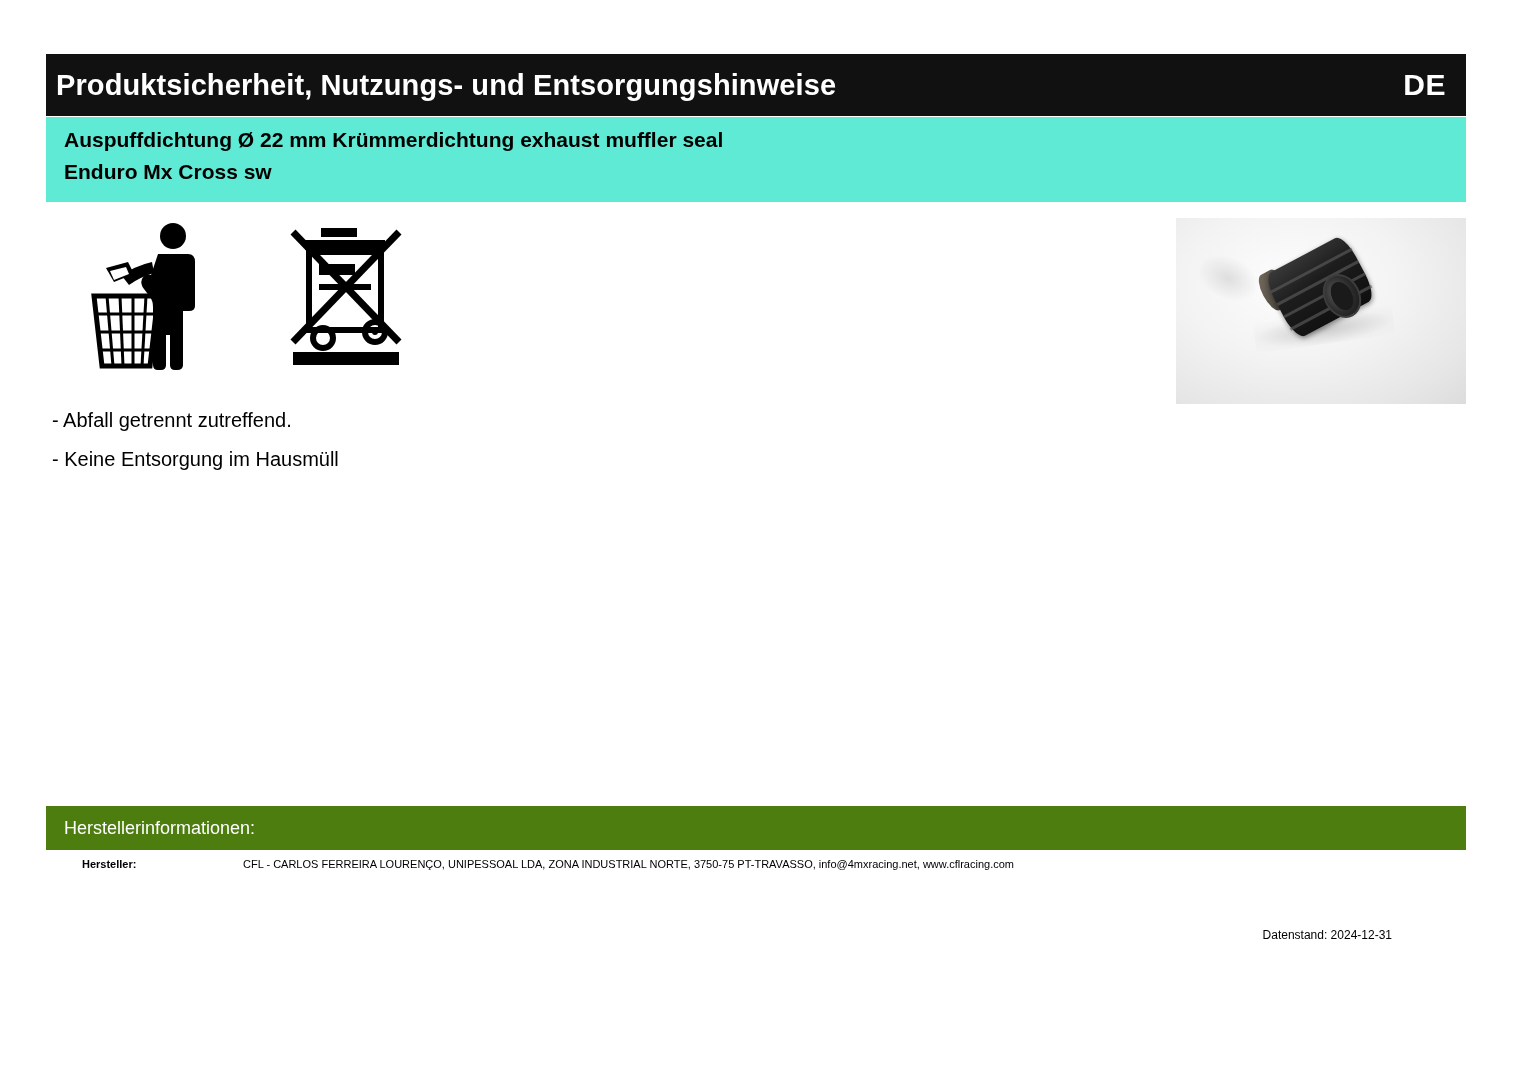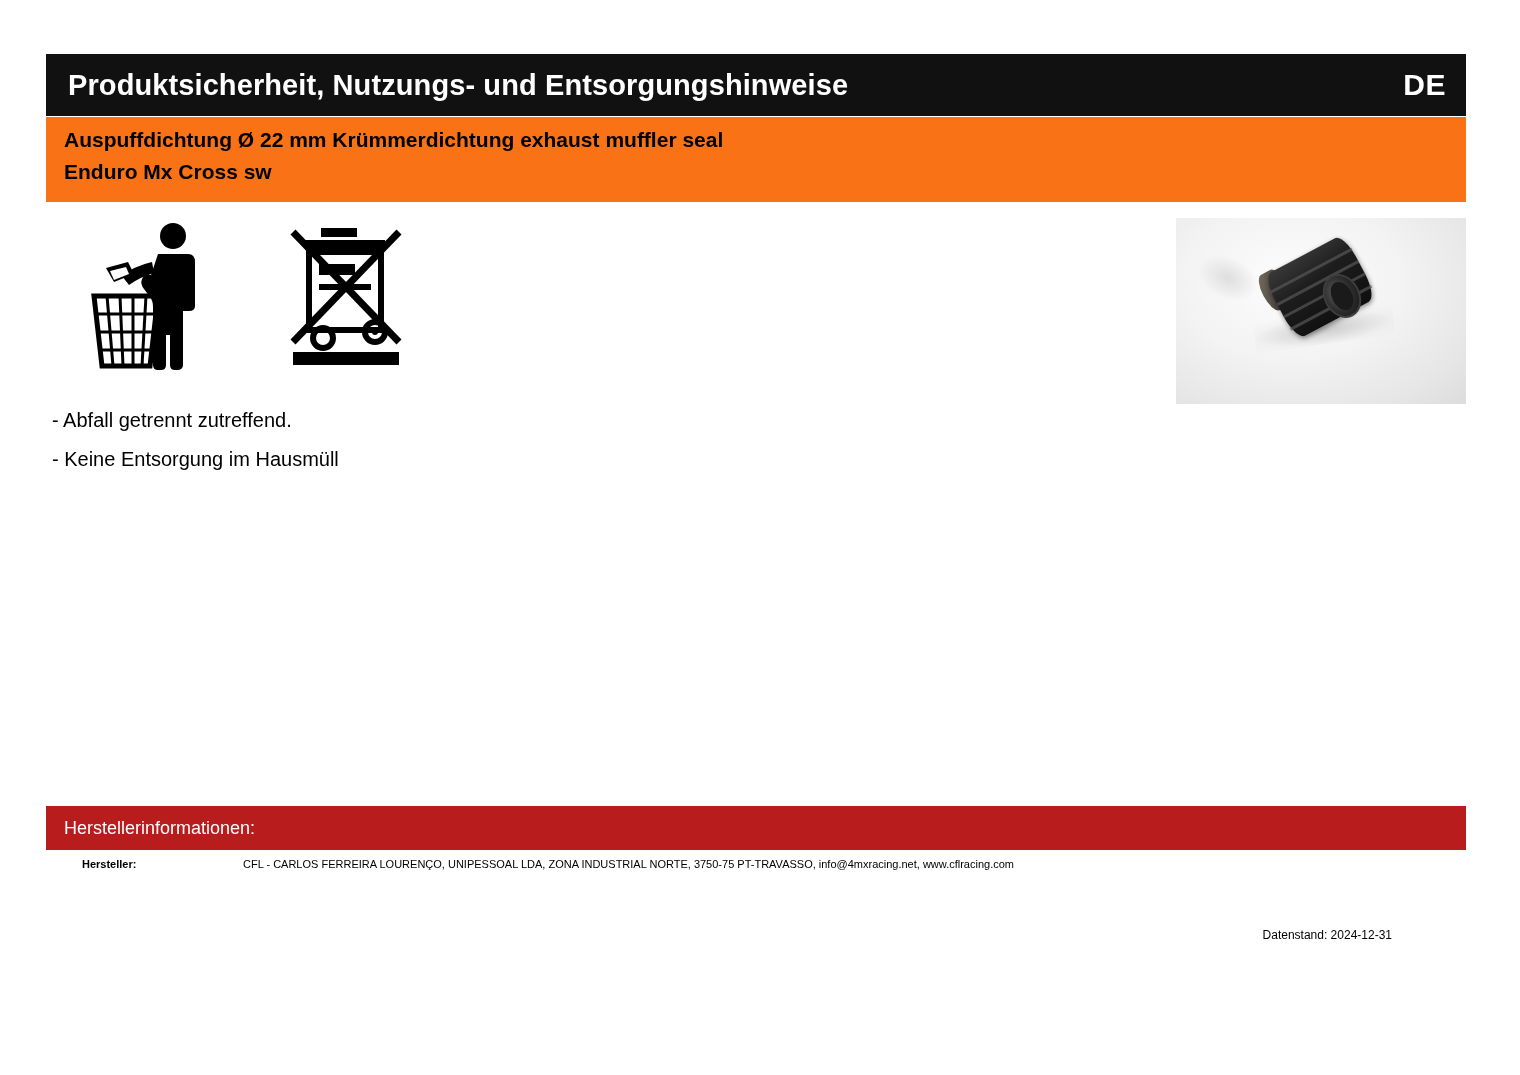--- a/index.html
+++ b/index.html
@@ -28,21 +28,21 @@
     left: 46px;
     top: 54px;
     width: 1420px;
     height: 62px;
     background: #111111;
     color: #ffffff;
     display: flex;
     align-items: center;
     justify-content: space-between;
     box-sizing: border-box;
-    padding: 0 20px 0 22px;
+    padding: 0 20px 0 10px;
     gap: 36px;
   }
   .header-title {
     font-size: 29px;
     font-weight: bold;
     letter-spacing: 0.1px;
     white-space: nowrap;
   }
   .header-lang {
     font-size: 30px;
@@ -50,21 +50,21 @@
     letter-spacing: 0.5px;
   }
 
   
   .info-band {
     position: absolute;
     left: 46px;
     top: 117px;
     width: 1420px;
     height: 85px;
-    background: #f97316;
+    background: #5eead4;
     box-sizing: border-box;
     display: flex;
     justify-content: space-between;
     padding: 10px 24px 0 18px;
     flex-direction: column;
   }
   .info-left {
     display: flex;
     flex-direction: column;
     gap: 6px;
@@ -195,21 +195,21 @@
     white-space: nowrap;
   }
 
   
   .manu-band {
     position: absolute;
     left: 46px;
     top: 806px;
     width: 1420px;
     height: 44px;
-    background: #b91c1c;
+    background: #4d7c0f;
     color: #ffffff;
     display: flex;
     align-items: center;
     padding-left: 18px;
     box-sizing: border-box;
     font-size: 18px;
   }
   .manu-row {
     position: absolute;
     left: 46px;

